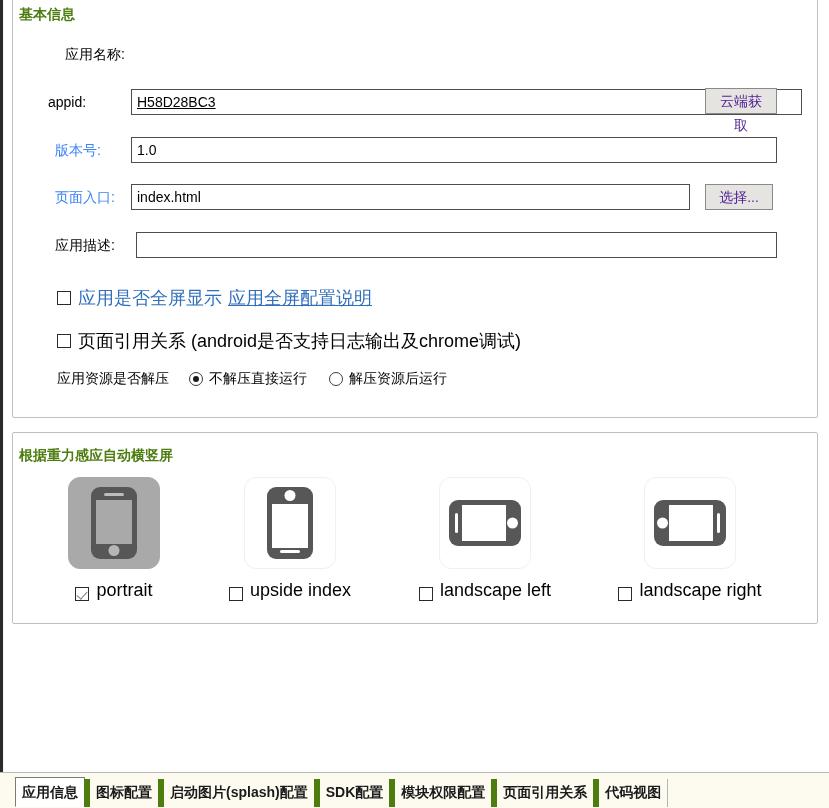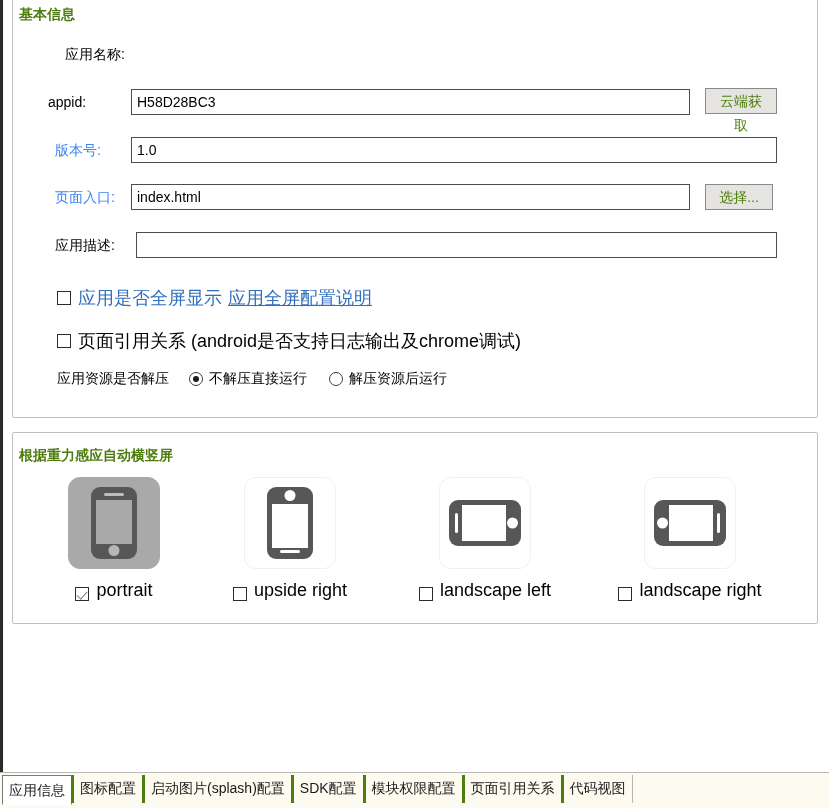--- a/index.html
+++ b/index.html
@@ -98,21 +98,21 @@
 
   .pushbutton {
     position: absolute;
     box-sizing: border-box;
     border: 1px solid #8a8a8a;
     background: #e6e4e1;
     height: 26px;
     line-height: 24px;
     font-size: 14px;
     font-family: "Liberation Sans", "DejaVu Sans", sans-serif;
-    color: #4d7c0f;
+    color: #4c1d95;
     text-align: center;
     padding: 0 8px;
     cursor: pointer;
   }
 
   
   .row { position: absolute; display: flex; align-items: center; white-space: nowrap; }
 
   .cb {
     display: inline-block;
@@ -264,35 +264,36 @@
     left: 0;
     top: 772px;
     width: 829px;
     height: 36px;
     background: #fdfaf0;
     border-top: 1px solid #b9b9b9;
     box-sizing: border-box;
   }
   #tabstrip {
     position: absolute;
-    left: 2px;
+    left: 15px;
     top: 2px;
     display: flex;
-    align-items: flex-start;
+    align-items: flex-end;
     height: 32px;
+    font-weight: bold;
   }
   .tab {
     box-sizing: border-box;
     height: 28px;
     line-height: 26px;
     padding: 0 6px;
     font-size: 14px;
     color: #1a1a1a;
     background: #fdfaf0;
-    border-left: 3px solid #4d7c0f;
+    border-left: 6px solid #4d7c0f;
     border-right: 1px solid #b5b5b5;
     margin-left: -1px;
     white-space: nowrap;
     cursor: pointer;
   }
   .tab.active {
     background: #ffffff;
     border: 1px solid #7a7a7a;
     border-bottom: 1px solid #ffffff;
     height: 30px;
@@ -307,21 +308,21 @@
 
   <div class="window-edge"></div>
   <div class="window-edge-inner"></div>
 
   <div class="groupbox" id="group-basic"></div>
   <div class="group-title" id="title-basic">基本信息</div>
 
   <div class="field-label" style="left:55px; top:46px; width:70px; text-align:right;">应用名称:</div>
 
   <div class="field-label" style="left:48px; top:94px; width:77px; text-align:left;">appid:</div>
-  <input class="textinput" style="left: 131px; top: 89px; width: 559px;" value="H58D28BC3">
+  <input class="textinput" style="left: 131px; top: 89px; width: 671px; text-decoration: underline;" value="H58D28BC3">
   <button class="pushbutton" style="left:705px; top:88px; width:72px;">云端获取</button>
 
   <div class="field-label blue" style="left:55px; top:142px; width:70px; text-align:left;">版本号:</div>
   <input class="textinput" style="left: 131px; top: 137px; width: 646px;" value="1.0">
 
   <div class="field-label blue" style="left:55px; top:189px; width:70px; text-align:left;">页面入口:</div>
   <input class="textinput" style="left: 131px; top: 184px; width: 559px;" value="index.html">
   <button class="pushbutton" style="left:705px; top:184px; width:68px;">选择...</button>
 
   <div class="field-label" style="left:55px; top:237px; width:70px; text-align:left;">应用描述:</div>
@@ -366,21 +367,21 @@
   <div class="orient-item" style="left:205px; top:477px;">
     <div class="tile">
       <div class="phone-v light flipped">
         <div class="home"></div>
         <div class="screen"></div>
         <div class="speaker"></div>
       </div>
     </div>
     <div class="orient-caption">
       <span class="cb"></span>
-      <span class="cb-text">upside right</span>
+      <span class="cb-text">upside index</span>
     </div>
   </div>
 
   <div class="orient-item" style="left:400px; top:477px;">
     <div class="tile">
       <div class="phone-h ll">
         <div class="speaker"></div>
         <div class="screen"></div>
         <div class="home"></div>
       </div>

